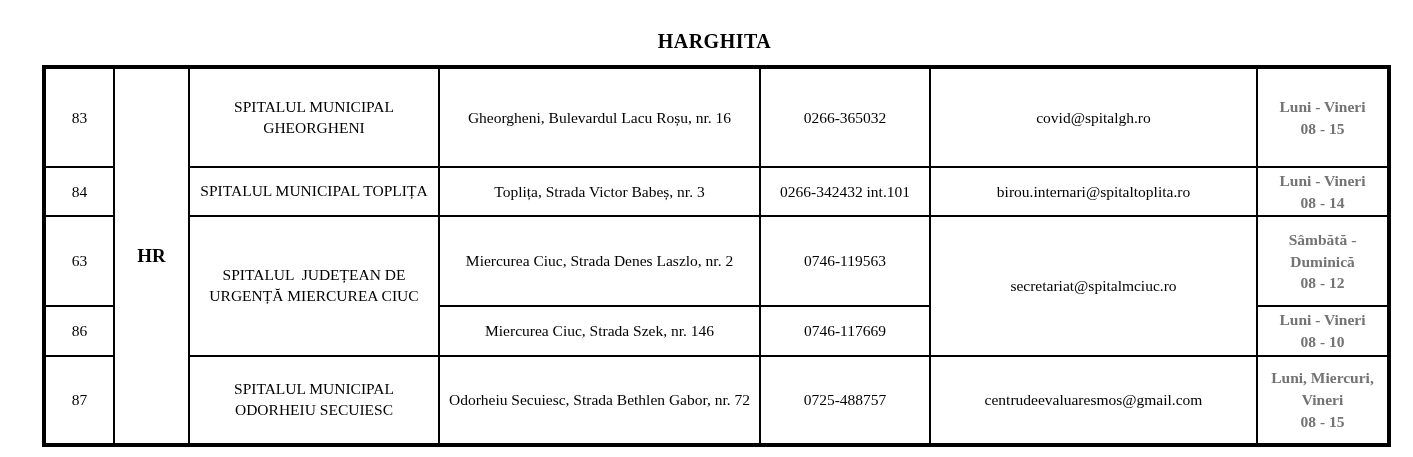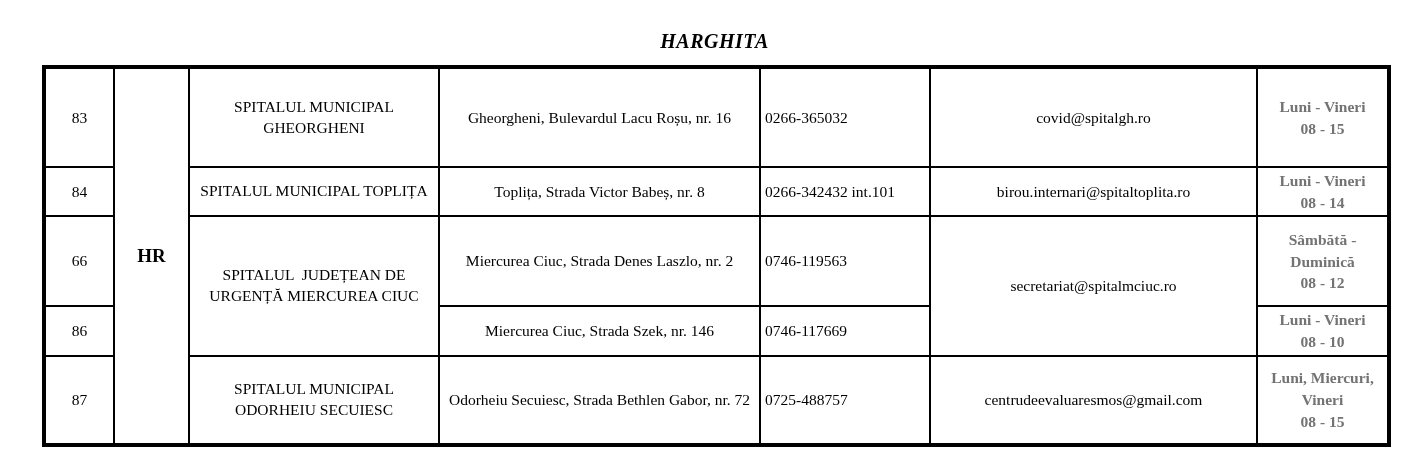--- a/index.html
+++ b/index.html
@@ -19,21 +19,20 @@
   }
   .doc-title {
     position: absolute;
     top: 30px;
     left: 42px;
     width: 1345px;
     text-align: center;
     font-size: 20px;
     font-weight: bold;
     letter-spacing: 0.5px;
-    font-style: italic;
   }
   table.hosp {
     position: absolute;
     top: 65px;
     left: 42px;
     width: 1345px;
     border-collapse: collapse;
     table-layout: fixed;
     border: 4px solid #000000;
     font-size: 15.5px;
@@ -41,21 +40,21 @@
   table.hosp td {
     border: 2px solid #000000;
     padding: 2px 4px;
     vertical-align: middle;
     overflow: hidden;
   }
   td.nr     { text-align: center; }
   td.county { text-align: center; font-weight: bold; font-size: 19px; }
   td.name   { text-align: center; padding-left: 6px; white-space: pre-wrap; line-height: 1.35; }
   td.addr   { text-align: center; padding-left: 5px; white-space: nowrap; }
-  td.phone  { }
+  td.phone  { text-align: center; }
   td.email  { text-align: center; margin-left: 35px; }
   td.sched  {
     text-align: center;
     font-weight: bold;
     color: #737373;
     white-space: pre-line;
     line-height: 1.4;
     font-size: 15.5px;
   }
   tr.r83 { height: 100px; }
@@ -90,29 +89,29 @@
         <td class="addr">Gheorgheni, Bulevardul Lacu Roșu, nr. 16</td>
         <td class="phone">0266-365032</td>
         <td class="email">covid@spitalgh.ro</td>
         <td class="sched">Luni - Vineri
 08 - 15</td>
       </tr>
 
       <tr class="r84">
         <td class="nr">84</td>
         <td class="name">SPITALUL MUNICIPAL TOPLIȚA</td>
-        <td class="addr">Toplița, Strada Victor Babeș, nr. 8</td>
+        <td class="addr">Toplița, Strada Victor Babeș, nr. 3</td>
         <td class="phone">0266-342432 int.101</td>
         <td class="email">birou.internari@spitaltoplita.ro</td>
         <td class="sched">Luni - Vineri
 08 - 14</td>
       </tr>
 
       <tr class="r85">
-        <td class="nr">66</td>
+        <td class="nr">63</td>
         <td class="name" rowspan="2">SPITALUL  JUDEȚEAN DE
 URGENȚĂ MIERCUREA CIUC</td>
         <td class="addr">Miercurea Ciuc, Strada Denes Laszlo, nr. 2</td>
         <td class="phone">0746-119563</td>
         <td class="email" rowspan="2">secretariat@spitalmciuc.ro</td>
         <td class="sched">Sâmbătă -
 Duminică
 08 - 12</td>
       </tr>
 

